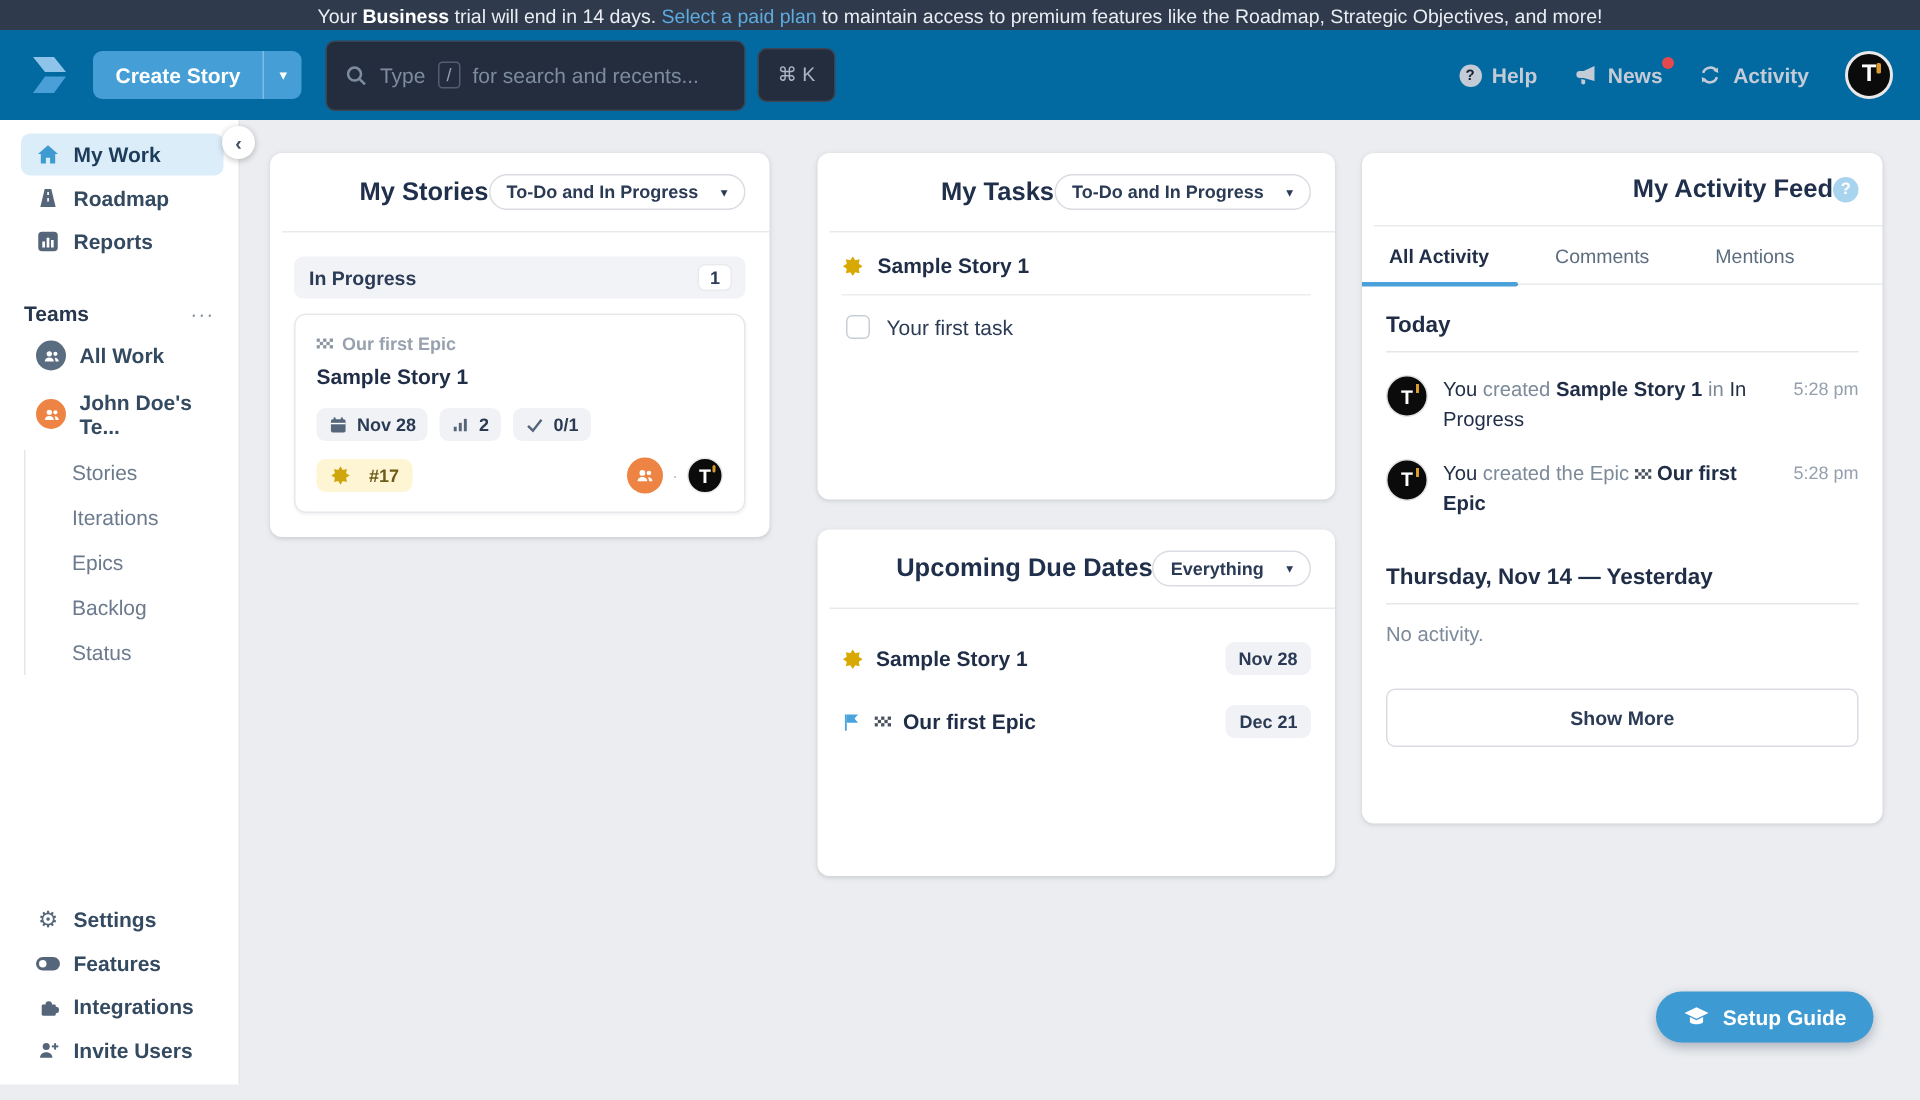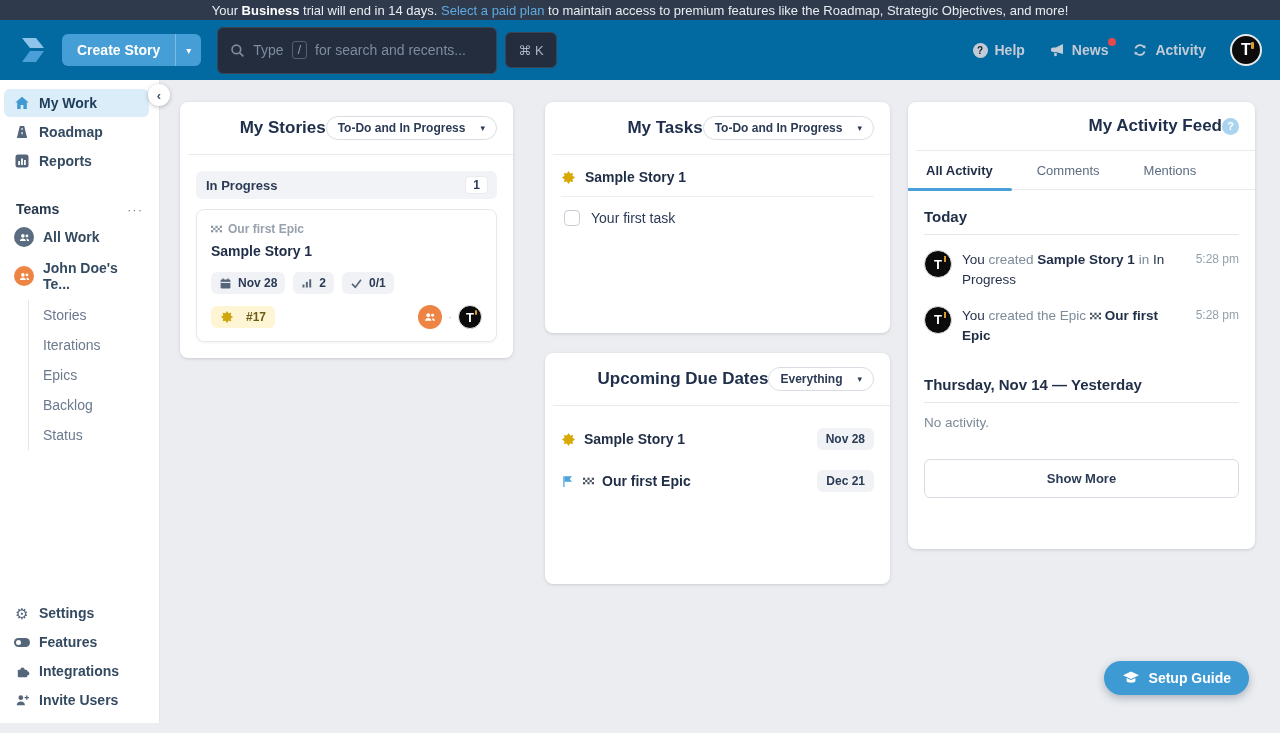--- a/index.html
+++ b/index.html
@@ -34,29 +34,29 @@
   .nav-avatar .tick, .t-avatar .tick { position:absolute; top:6px; right:6px; width:3px; height:7px; background:#d99b2b; border-radius:1px; }
 
   
   .shell { display:flex; height:643px; position:relative; }
 
   
   .sidebar { width:160px; background:#fff; border-right:1px solid #e3e6ea; position:relative; padding-top:8px; flex:0 0 auto; }
   .collapse-btn { position:absolute; top:4px; right:-11px; width:22px; height:22px; background:#fff; border-radius:50%;
     box-shadow:0 1px 4px rgba(0,0,0,.25); display:flex; align-items:center; justify-content:center;
     font-size:13px; font-weight:700; color:#44505f; cursor:pointer; z-index:5; }
-  .side-item { display:flex; align-items:center; gap:9px; padding:6px 10px; margin:1px 10px 1px 4px; border-radius:6px;
+  .side-item { display:flex; align-items:center; gap:9px; padding:6px 10px; margin:1px 10px 1px 14px; border-radius:6px;
     font-size:14px; font-weight:700; color:#344a61; cursor:pointer; }
   .side-item.active { background:#dcedfa; color:#1d3c59; }
   .side-icon { width:16px; height:16px; display:flex; align-items:center; justify-content:center; flex:0 0 auto; }
   .teams-header { display:flex; align-items:center; justify-content:space-between; margin:26px 16px 4px 16px; }
   .teams-title { font-size:14px; font-weight:700; color:#27374d; }
   .teams-menu { color:#75828f; font-size:13px; letter-spacing:1px; cursor:pointer; }
   .team-avatar { width:20px; height:20px; border-radius:50%; display:flex; align-items:center; justify-content:center; flex:0 0 auto; }
-  .sub-list { margin:2px 0 0 28px; border-left:1px solid #e4e7ea; }
+  .sub-list { margin:2px 0 0 16px; border-left:1px solid #e4e7ea;padding-left:17px; }
   .sub-item { padding:7px 0 7px 14px; font-size:14px; color:#6b7a8d; cursor:pointer; }
   .side-footer { position:absolute; bottom:8px; left:0; right:0; }
   .gear-glyph { font-size:15px; color:#55657a; line-height:1; }
   .toggle-shape { width:16px; height:9px; border-radius:5px; background:#55657a; position:relative; }
   .toggle-shape::after { content:""; position:absolute; left:2px; top:2px; width:5px; height:5px; border-radius:50%; background:#fff; }
 
   
   .main { flex:1; padding:22px 0 0 20px; display:flex; align-items:flex-start; }
   .col { display:flex; flex-direction:column; gap:20px; }
   .col1 { width:333px; margin-right:32px; }

